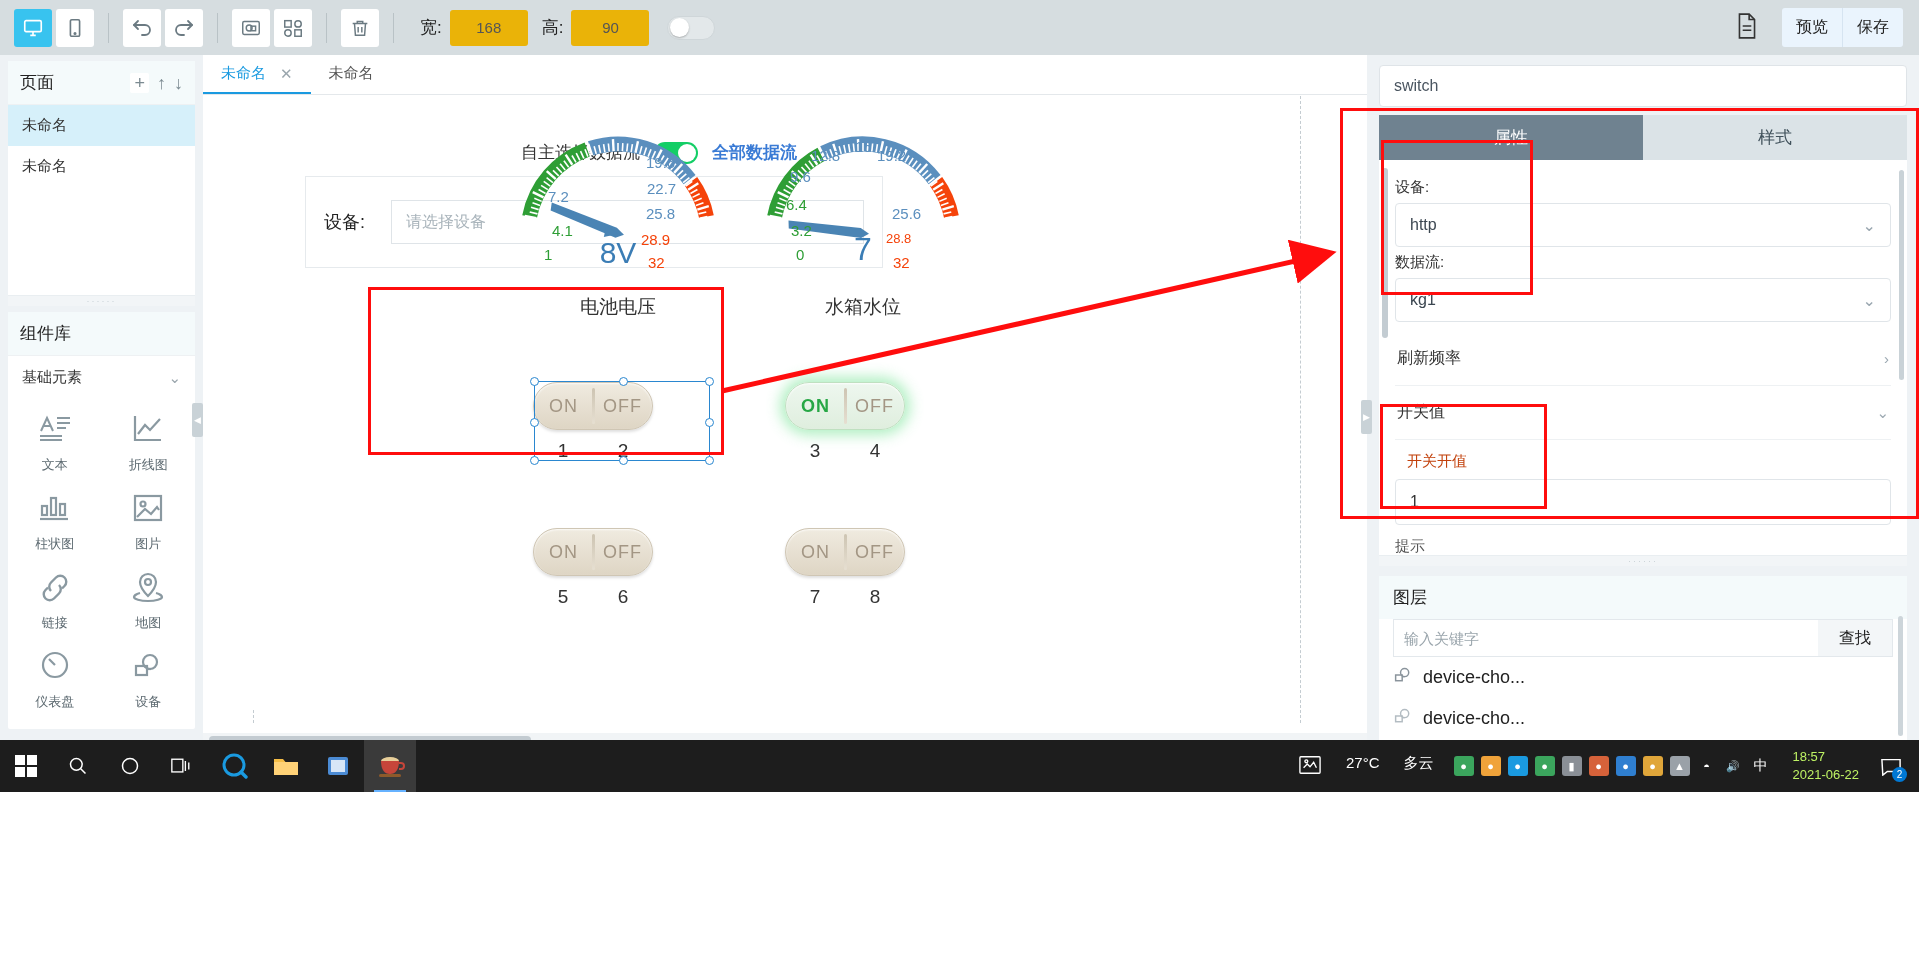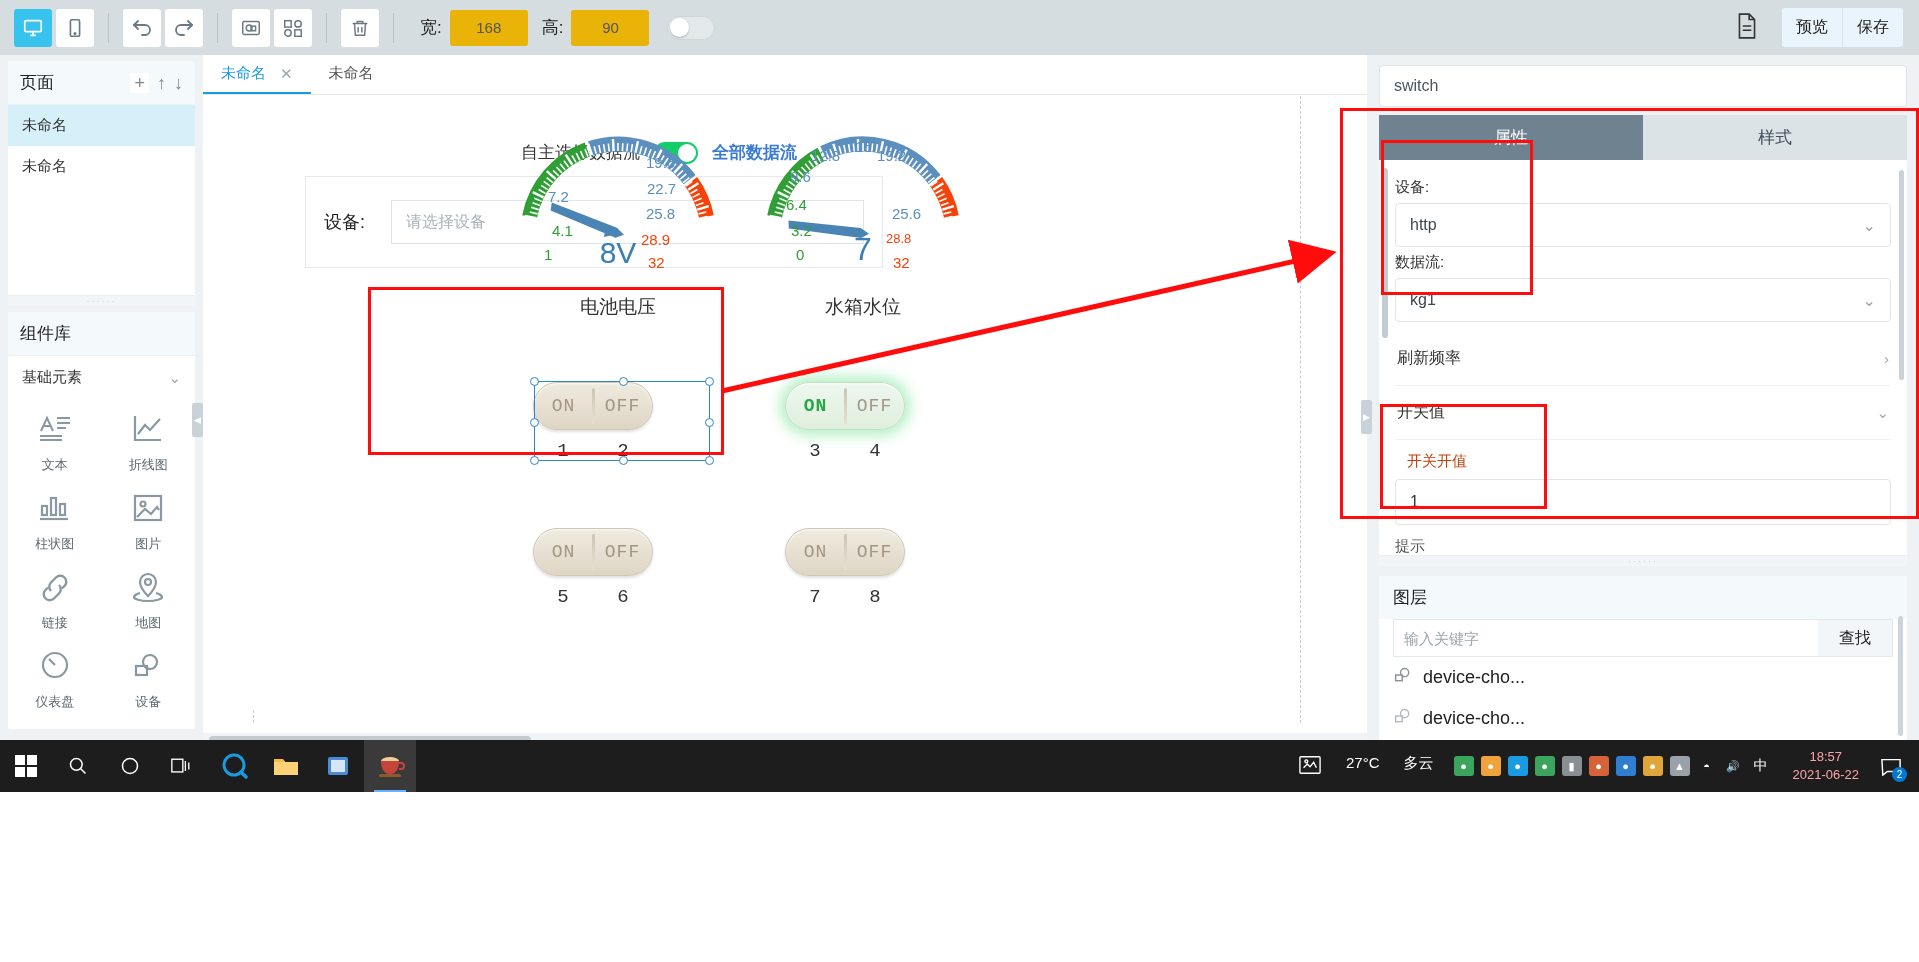--- a/index.html
+++ b/index.html
@@ -133,21 +133,21 @@
     box-shadow:inset 0 1px 2px rgba(255,255,255,.8), 0 2px 3px rgba(0,0,0,.13);
     display:flex; align-items:center; position:relative;
     font-size:18px; color:#a39684; letter-spacing:1px;
   }
   .sw .half { flex:1; text-align:center; }
   .sw:before{ content:""; position:absolute; left:50%; top:5px; bottom:5px; width:3px;
      margin-left:-1.5px; background:linear-gradient(#cdc4b2,#e6dfd1); border-radius:2px;}
   .sw.on { background:linear-gradient(#eef7ef,#dfeede); border-color:#bfe0c0;
      box-shadow:0 0 14px 5px rgba(80,220,120,.45), inset 0 1px 2px rgba(255,255,255,.9);}
   .sw.on .half:first-child { color:#27a745; font-weight:600; }
-  .sw-pair { position:absolute; width:120px;font-family:Liberation Mono, monospace; }
+  .sw-pair { position:absolute; width:120px; }
   .sw-nums { display:flex; }
   .sw-nums div { flex:1; text-align:center; font-size:19px; color:#333; margin-top:10px;}
 
   
   .sel-box { position:absolute; border:1px solid #2a87d0; }
   .handle { position:absolute; width:9px; height:9px; border-radius:50%;
             background:#fff; border:1.5px solid #2a87d0; }
 
   
   .redrect { position:absolute; border:3px solid #ff0d0d; pointer-events:none; z-index:60; }
@@ -221,21 +221,21 @@
             color:#fff; cursor:pointer; }
   .tk-app { width:52px; height:52px; display:flex; align-items:center; justify-content:center;
             position:relative; cursor:pointer; }
   .tk-app.active { background:#3a3a3a; }
   .tk-app.active:after{ content:""; position:absolute; bottom:0; left:10px; right:10px; height:2px; background:#66b2ff;}
   .tk-right { margin-left:auto; display:flex; align-items:center; height:100%; padding-right:8px; gap:0; }
   .tk-weather { display:flex; align-items:flex-start; gap:24px; color:#fff; font-size:15px; padding:0 10px; }
   .tk-tray { display:flex; align-items:center; gap:7px; padding:0 10px; }
   .tk-tray .ic { width:20px; height:20px; border-radius:3px; display:flex; align-items:center;
                  justify-content:center; font-size:11px; color:#fff; }
-  .tk-clock { color:#fca5a5; font-size:13px; line-height:1.35; text-align:center; padding:0 12px; cursor:pointer;}
+  .tk-clock { color:#bef264; font-size:13px; line-height:1.35; text-align:left; padding:0 12px; cursor:pointer;}
   .tk-notify { width:40px; height:52px; display:flex; align-items:center; justify-content:center;
                position:relative; cursor:pointer; }
   .tk-badge { position:absolute; right:4px; bottom:10px; background:#0078d4; color:#fff;
               font-size:10px; width:15px; height:15px; border-radius:50%;
               display:flex; align-items:center; justify-content:center; }
 </style>
 </head>
 <body>
 
 <div id="toolbar">

